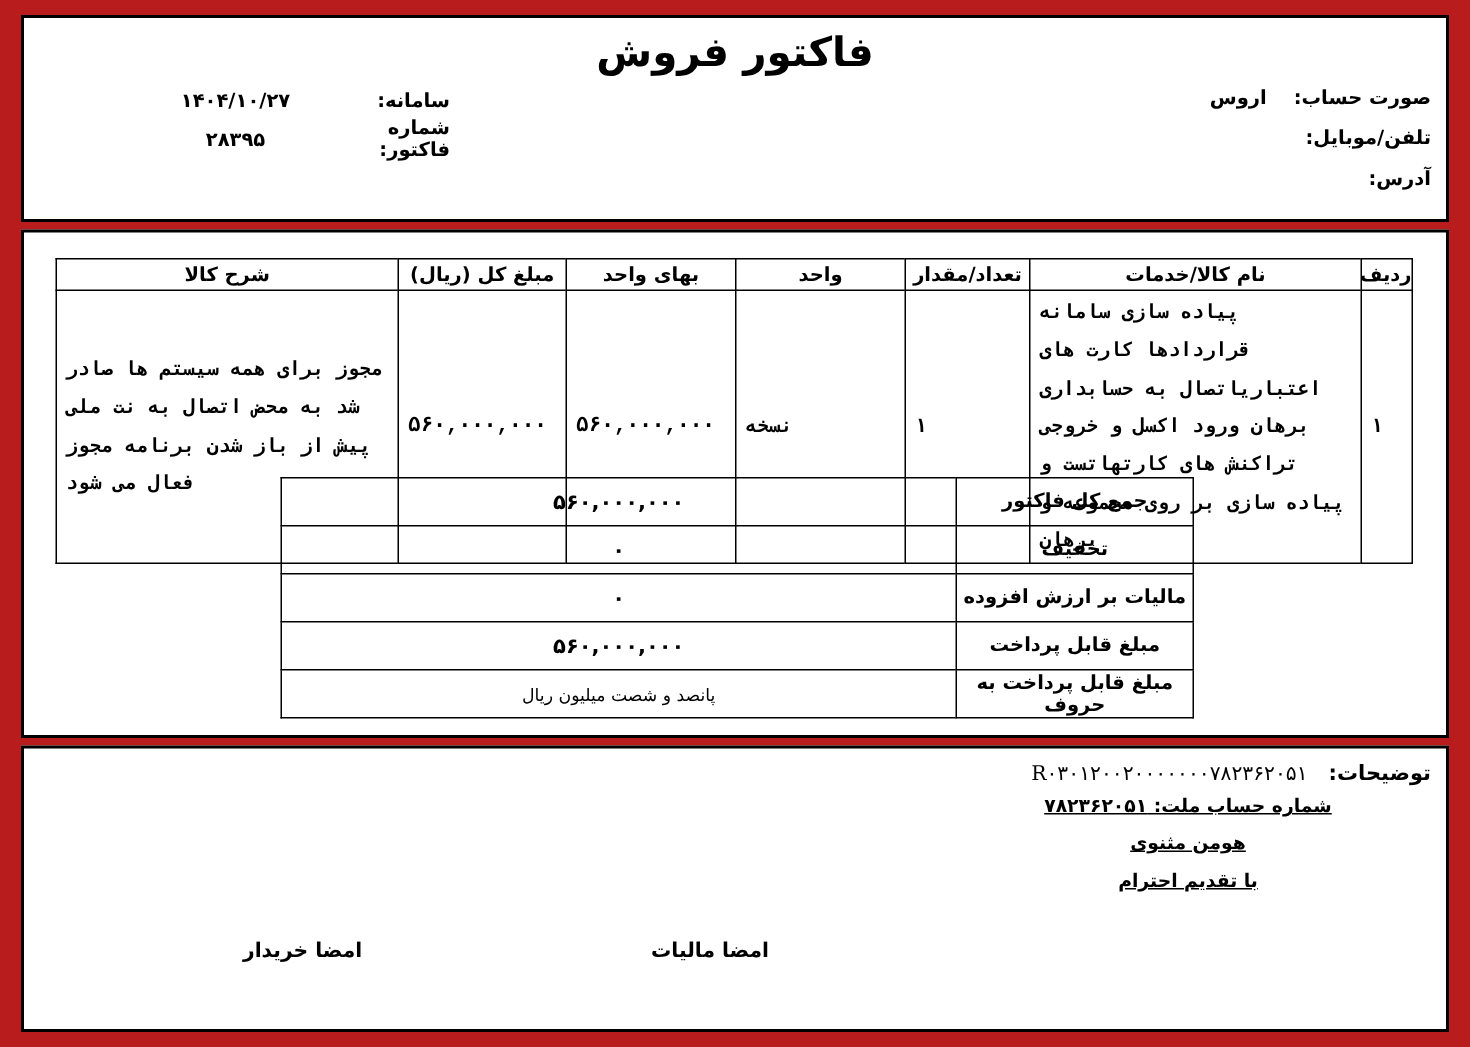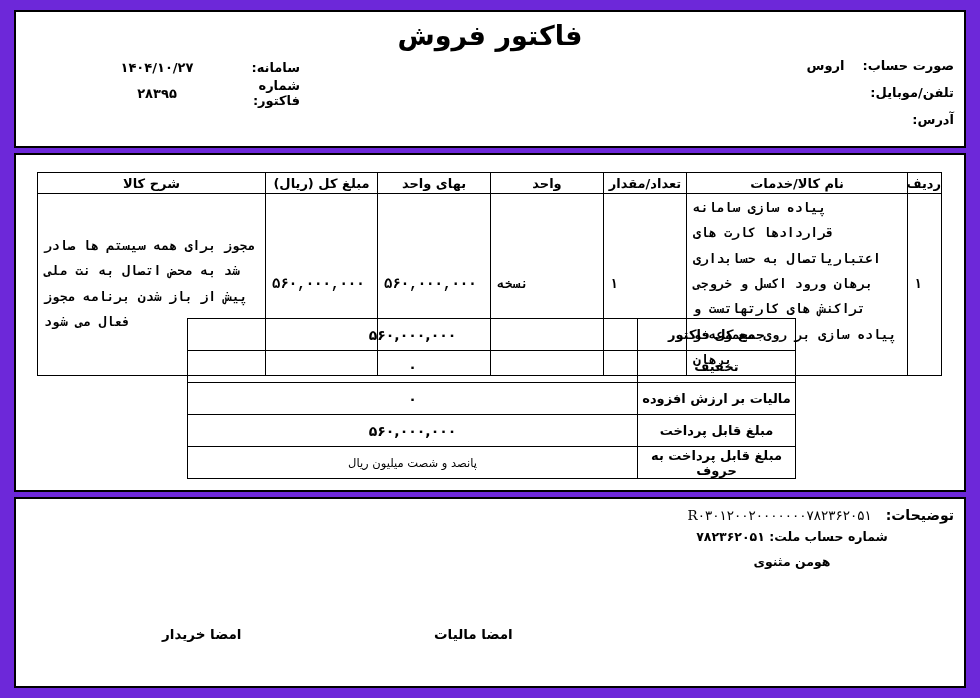--- a/index.html
+++ b/index.html
@@ -1,19 +1,19 @@
 <!DOCTYPE html>
 <html lang="fa" dir="rtl"><head>
 <meta charset="utf-8">
 <style>
   * { margin:0; padding:0; box-sizing:border-box; }
   html,body { background:#ffffff; }
   body { font-family:"DejaVu Sans", sans-serif; color:#000; }
   .page {
-    position:relative; width:980px; height:698px; background:#6d28d9;
+    position:relative; width:980px; height:698px; background:#b91c1c;
     direction:rtl; overflow:hidden;
   }
   .box { position:absolute; border:2px solid #000; background:#fff; }
   .box-header { left:14px; top:10px;  width:952px; height:138px; }
   .box-main   { left:14px; top:153px; width:952px; height:339px; }
   .box-footer { left:14px; top:497px; width:952px; height:191px; }
 
   .invoice-title {
     position:absolute; top:8px; left:0; right:0; text-align:center;
     font-size:27px; font-weight:bold;
@@ -39,21 +39,21 @@
   .summary-table { position:absolute; top:163px; right:168px; width:608px; }
   .summary-table td { height:32px; text-align:center; }
   .summary-table .s-lbl { font-weight:bold; font-size:13px;margin-left:40px; }
   .summary-table .s-val { font-weight:bold; font-size:14px; }
   .summary-table tr:last-child .s-val { font-weight:normal; font-size:11.5px; }
 
   .notes-row { position:absolute; top:8px; right:10px; display:flex; gap:14px; align-items:center; }
   .notes-lbl { font-weight:bold; font-size:14px; }
   .sheba { direction:ltr; unicode-bidi:embed; font-size:13.5px; font-family:"DejaVu Serif", serif; }
   .footer-block { position:absolute; top:30px; right:52px; width:240px; text-align:center; }
-  .footer-block div { height:25px; font-size:12.5px; font-weight:bold; }
+  .footer-block div { height:25px; font-size:12.5px; font-weight:bold;text-decoration:underline; }
   .acct-num { direction:rtl; unicode-bidi:embed; }
 
   .sig { position:absolute; font-size:13.5px; font-weight:bold; width:140px; text-align:left; top:127px; }
   .sig-seller { left:418px; }
   .sig-buyer  { left:146px; }
 </style>
 </head>
 <body>
 
 <div class="page">
@@ -155,18 +155,19 @@
   </div>
 
   <div class="box box-footer">
     <div class="notes-row">
       <span class="notes-lbl">توضیحات:</span>
       <span class="sheba">R۰۳۰۱۲۰۰۲۰۰۰۰۰۰۰۷۸۲۳۶۲۰۵۱</span>
     </div>
     <div class="footer-block">
       <div class="acct-num">شماره حساب ملت: ۷۸۲۳۶۲۰۵۱</div>
       <div>هومن مثنوی</div>
+      <div>با تقدیم احترام</div>
     </div>
     <div class="sig sig-seller">امضا مالیات</div>
     <div class="sig sig-buyer">امضا خریدار</div>
   </div>
 
 </div>
 
 </body></html>

